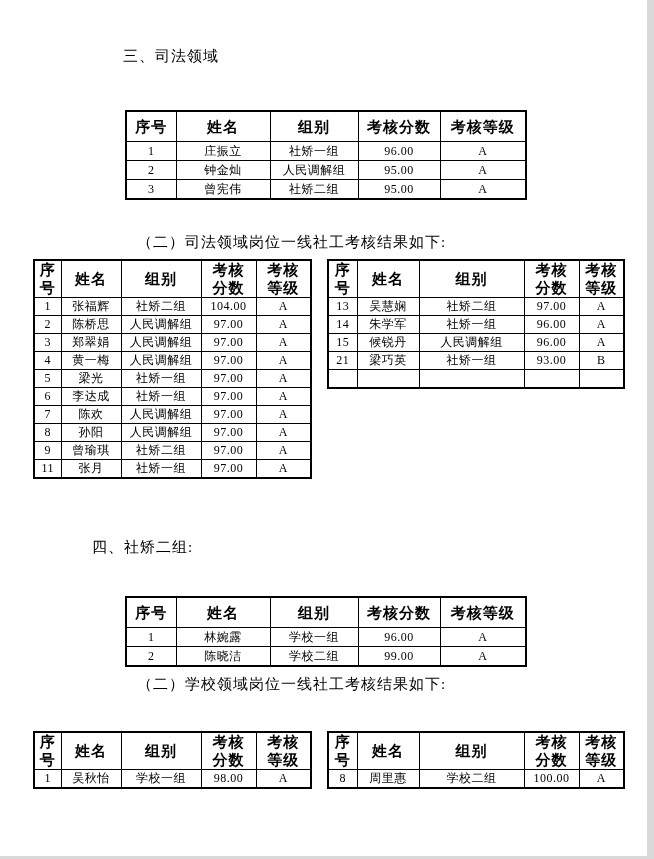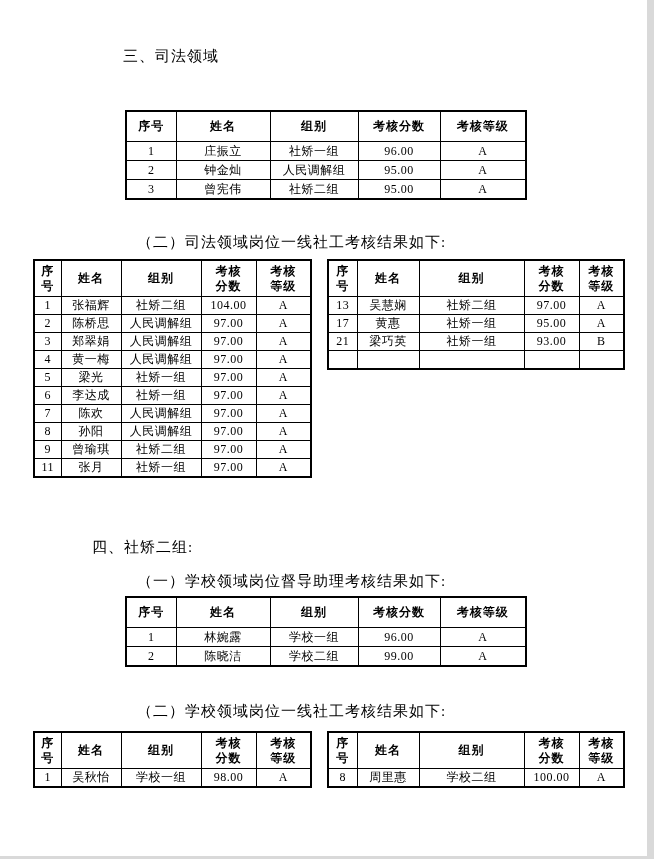--- a/index.html
+++ b/index.html
@@ -35,21 +35,21 @@
   }
   th, td {
     border:1px solid #000;
     text-align:center;
     vertical-align:middle;
     padding:0;
     overflow:hidden;
   }
   th {
     font-weight:bold;
-    font-size:12px;
+    font-size:15px;
     line-height:1.2;
     white-space:pre-line;
     letter-spacing:1px;
   }
   td {
     font-size:12px;
     letter-spacing:0.5px;
   }
   
   .tbl-wide { width:400px; }
@@ -229,24 +229,31 @@
       </thead>
       <tbody>
         <tr>
           <td>13</td>
           <td>吴慧娴</td>
           <td>社矫二组</td>
           <td>97.00</td>
           <td>A</td>
         </tr>
         <tr>
-          <td>17</td>
-          <td>黄惠</td>
-          <td>社矫一组</td>
-          <td>95.00</td>
+          <td>14</td>
+          <td>朱学军</td>
+          <td>社矫一组</td>
+          <td>96.00</td>
+          <td>A</td>
+        </tr>
+        <tr>
+          <td>15</td>
+          <td>候锐丹</td>
+          <td>人民调解组</td>
+          <td>96.00</td>
           <td>A</td>
         </tr>
         <tr>
           <td>21</td>
           <td>梁巧英</td>
           <td>社矫一组</td>
           <td>93.00</td>
           <td>B</td>
         </tr>
         <tr>
@@ -254,21 +261,20 @@
           <td></td>
           <td></td>
           <td></td>
           <td></td>
         </tr>
       </tbody>
     </table>
 
   <div class="heading" style="left:92px; top:538px;">四、社矫二组:</div>
 
-  <div class="heading" style="left:137px; top:572px;">（一）学校领域岗位督导助理考核结果如下:</div>
 
   <table class="tbl-wide" style="left:125px; top:596px;">
     <colgroup>
       <col style="width:50px">
         <col style="width:94px">
         <col style="width:88px">
       <col style="width:82px">
         <col style="width:86px">
     </colgroup>
   <thead>
@@ -291,21 +297,21 @@
         <tr>
           <td>2</td>
           <td>陈晓洁</td>
           <td>学校二组</td>
           <td>99.00</td>
           <td>A</td>
         </tr>
       </tbody>
     </table>
 
-  <div class="heading" style="left:137px; top:702px;">（二）学校领域岗位一线社工考核结果如下:</div>
+  <div class="heading" style="left:137px; top:675px;">（二）学校领域岗位一线社工考核结果如下:</div>
 
   <table class="tbl-twin-left" style="left:33px; top:731px;">
     <colgroup>
       <col style="width:27px">
         <col style="width:60px">
         <col style="width:80px">
       <col style="width:55px">
         <col style="width:55px">
     </colgroup>
   <thead>

